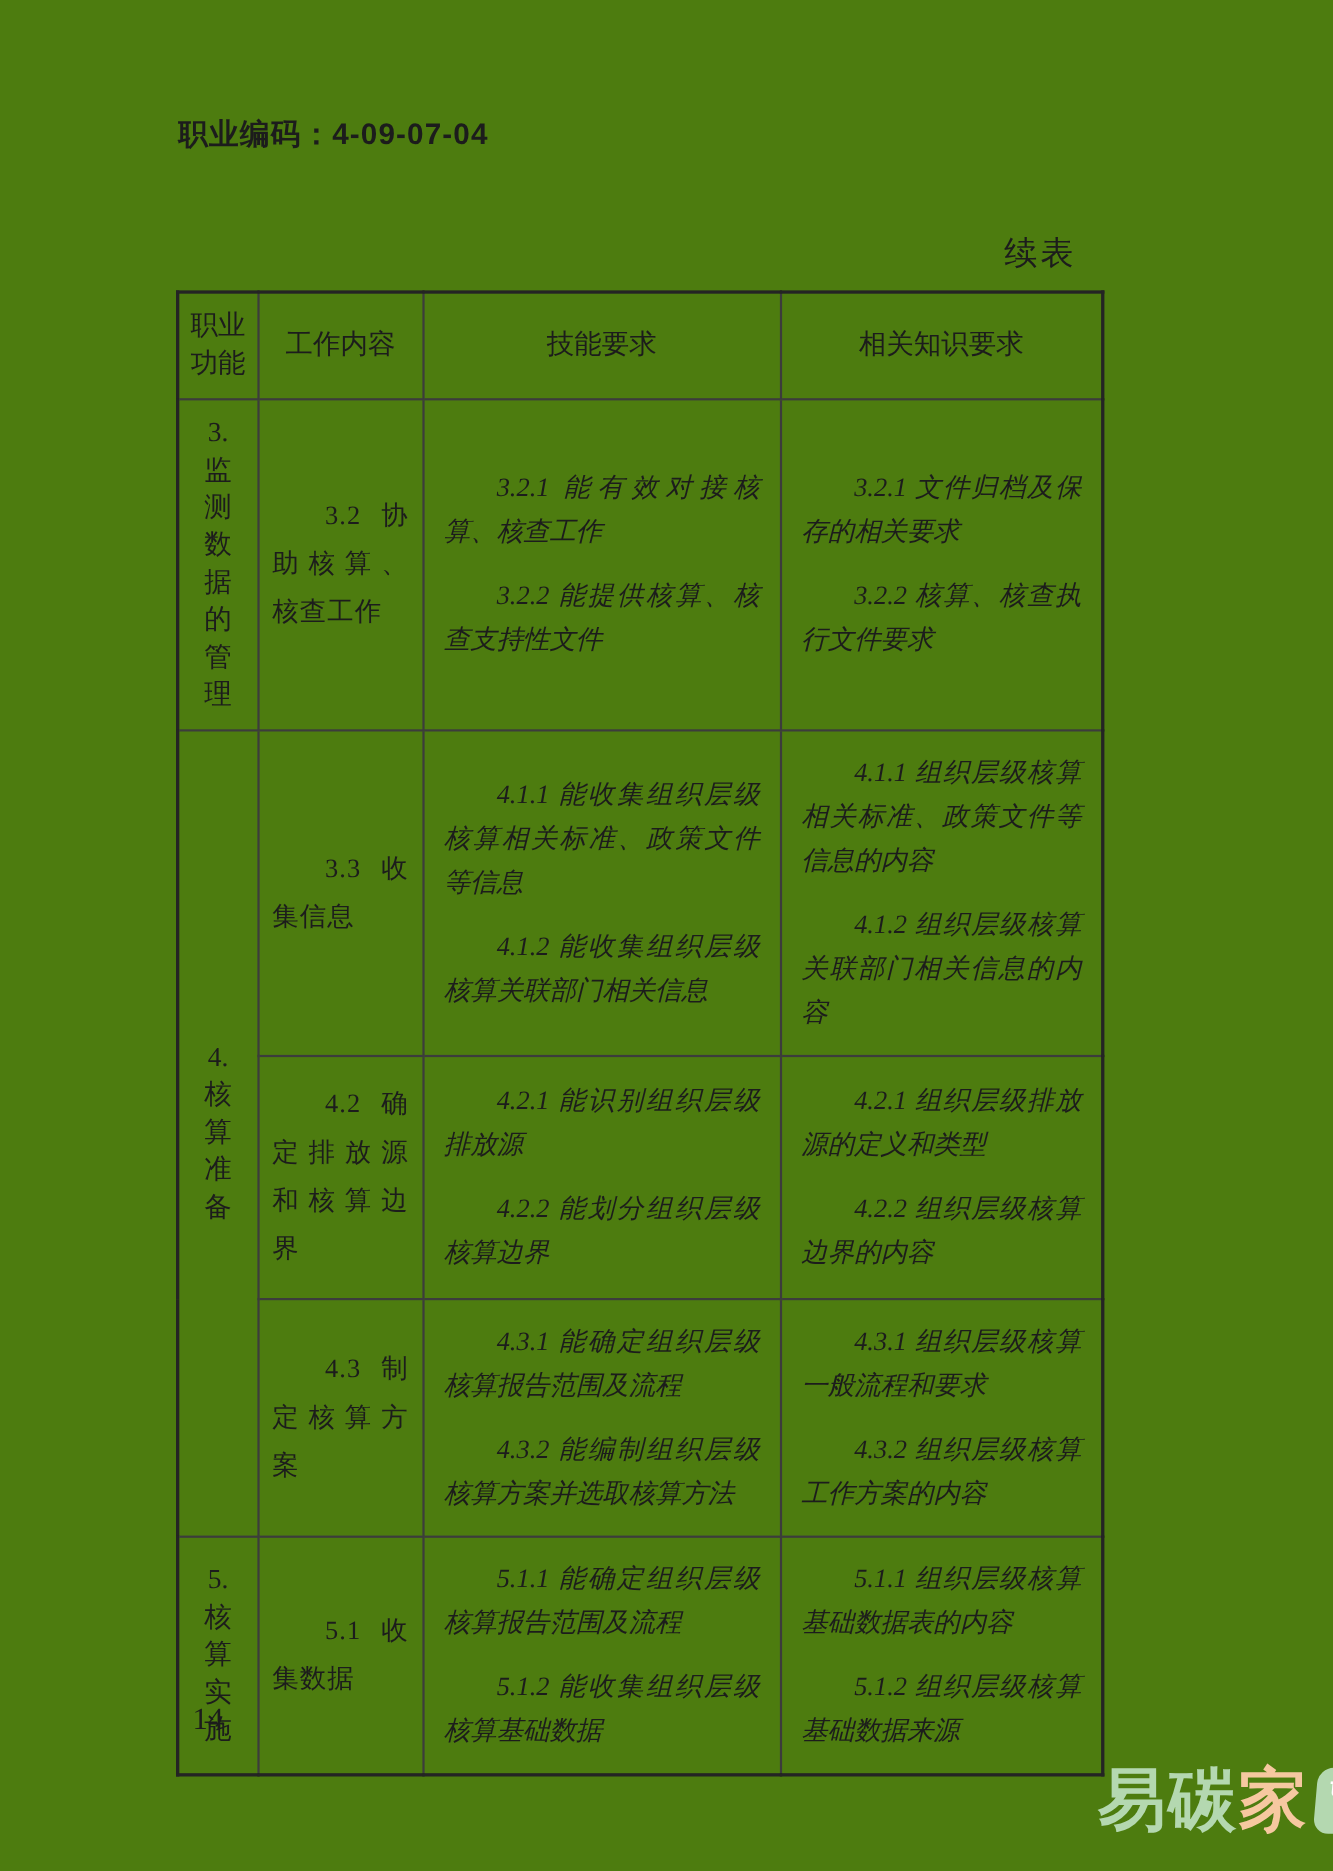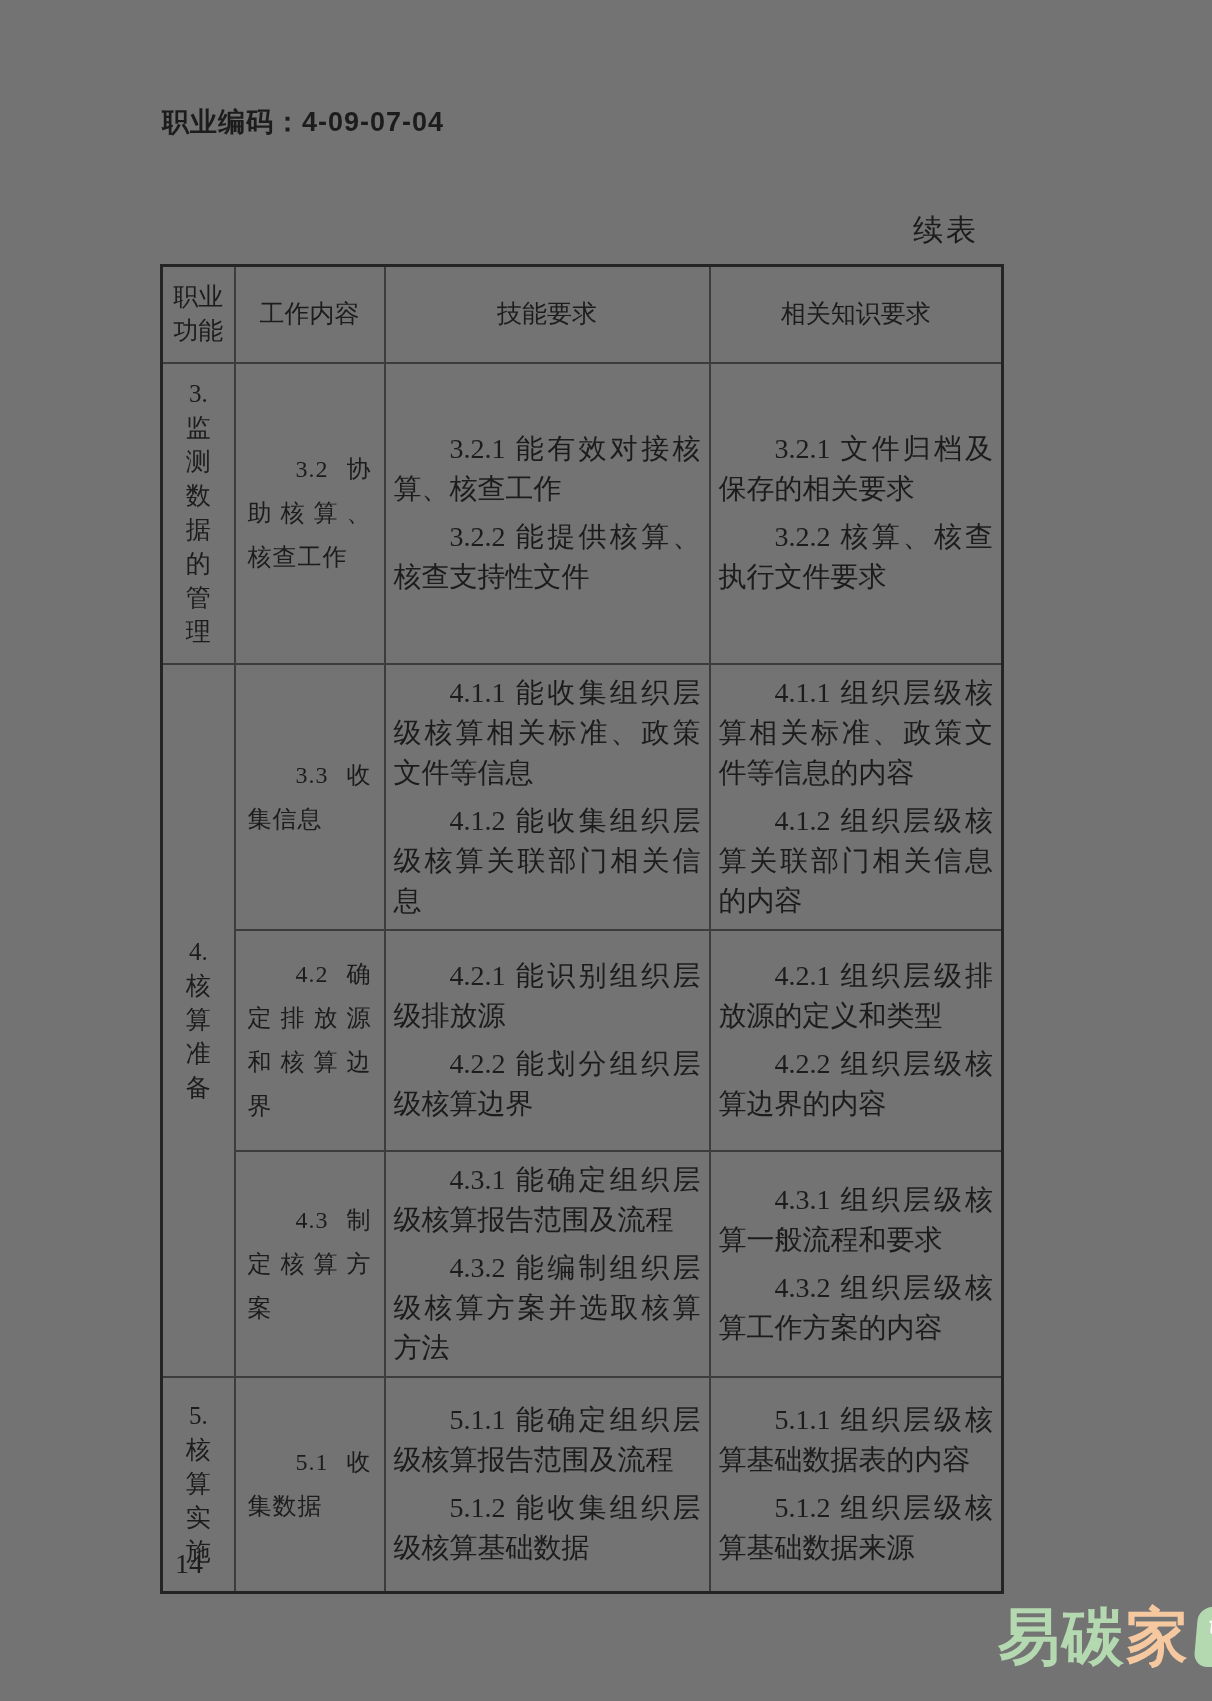--- a/index.html
+++ b/index.html
@@ -1,21 +1,21 @@
 <!DOCTYPE html>
 <html><head>
 <meta charset="utf-8">
 <style>
   html, body { margin: 0; padding: 0; background: #e8e8e8; }
   .page {
     position: relative;
     width: 1212px;
     height: 1701px;
     margin: 0 auto;
-    background: #737373;
+    background: #4d7c0f;
     overflow: hidden;
     font-family: "Liberation Serif", serif;
     color: #1c1c1c;
   }
 
   .doc-code {
     position: absolute;
     left: 162px;
     top: 104px;
     font-family: "Liberation Sans", sans-serif;
@@ -78,25 +78,26 @@
     margin: 12px;
     font-size: 24px;
     line-height: 44px;
     text-align: justify;
     text-indent: 2em;
     letter-spacing: 1px;
   }
 
   .text-cell { padding: 0 13px; }
   .text-cell p {
-    margin: 8px;
-    font-size: 28px;
+    margin: 18px;
+    font-size: 24px;
     line-height: 40px;
     text-align: justify;
     text-indent: 2em;
+    font-style: italic;
   }
 
   .page-number {
     position: absolute;
     left: 175px;
     top: 1548px;
     font-size: 28px;
   }
 
   .watermark {

